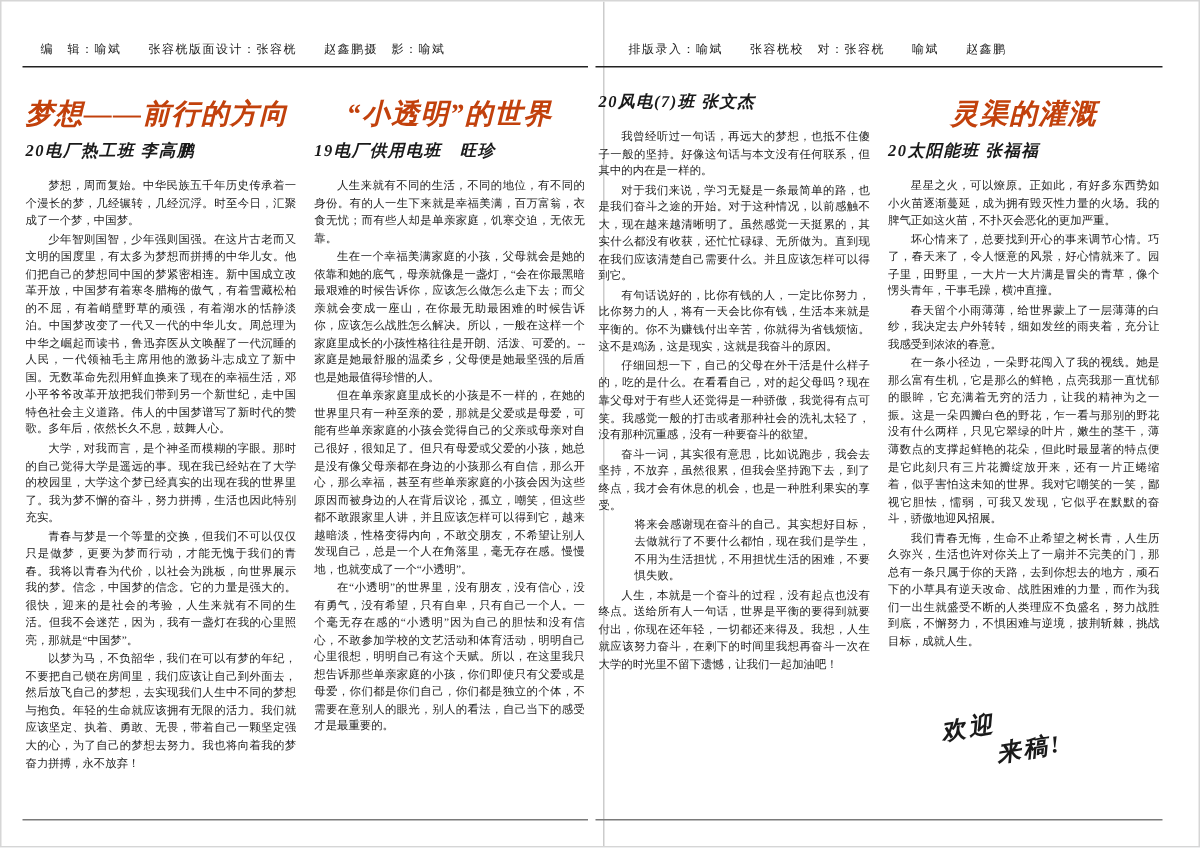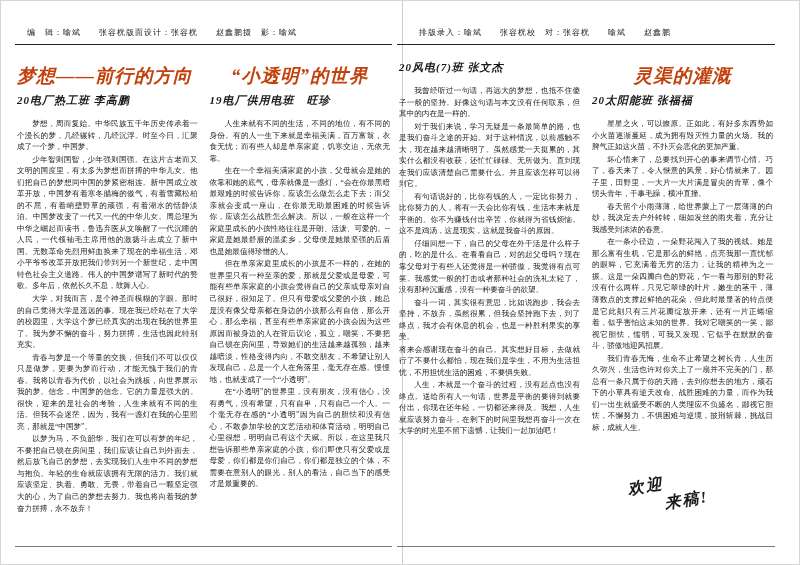--- a/index.html
+++ b/index.html
@@ -30,21 +30,21 @@
   .ta-left{text-align:left;}
   .ta-center{text-align:center;}
   .article-author{
     font-size:11px;font-style:italic;margin:5px 0 10px 0;
     letter-spacing:1px;color:#1a1a1a;font-weight:bold;
   }
   .article-body p{
     font-size:7.6px;line-height:1.52;text-align:justify;text-indent:2em;
     margin:0 0 1px 0;color:#232323;
   }
-  .article-body p.no-indent{text-indent:0;}
+  .article-body p.no-indent{text-indent:0;margin-left:24px;}
 
   .welcome-note{
     position:absolute;top:472px;left:232px;transform:rotate(-9deg);
     font-size:16px;font-weight:bold;font-style:italic;color:#1a1a1a;
     letter-spacing:2px;line-height:1.25;
   }
   .welcome-note .line2{display:block;margin-left:34px;}
 
   .footer-rule{position:absolute;left:0;right:0;bottom:19px;border-top:1px solid #7a7a7a;}
 </style>
@@ -70,21 +70,21 @@
           <p>青春与梦是一个等量的交换，但我们不可以仅仅只是做梦，更要为梦而行动，才能无愧于我们的青春。我将以青春为代价，以社会为跳板，向世界展示我的梦。信念，中国梦的信念。它的力量是强大的。很快，迎来的是社会的考验，人生来就有不同的生活。但我不会迷茫，因为，我有一盏灯在我的心里照亮，那就是“中国梦”。</p>
           <p>以梦为马，不负韶华，我们在可以有梦的年纪，不要把自己锁在房间里，我们应该让自己到外面去，然后放飞自己的梦想，去实现我们人生中不同的梦想与抱负。年轻的生命就应该拥有无限的活力。我们就应该坚定、执着、勇敢、无畏，带着自己一颗坚定强大的心，为了自己的梦想去努力。我也将向着我的梦奋力拼搏，永不放弃！</p>
         </div>
       </article>
       <article class="col">
         <h2 class="article-title ta-center">“小透明”的世界</h2>
         <div class="article-author">19电厂供用电班　旺珍</div>
         <div class="article-body">
           <p>人生来就有不同的生活，不同的地位，有不同的身份。有的人一生下来就是幸福美满，百万富翁，衣食无忧；而有些人却是单亲家庭，饥寒交迫，无依无靠。</p>
           <p>生在一个幸福美满家庭的小孩，父母就会是她的依靠和她的底气，母亲就像是一盏灯，“会在你最黑暗最艰难的时候告诉你，应该怎么做怎么走下去；而父亲就会变成一座山，在你最无助最困难的时候告诉你，应该怎么战胜怎么解决。所以，一般在这样一个家庭里成长的小孩性格往往是开朗、活泼、可爱的。--家庭是她最舒服的温柔乡，父母便是她最坚强的后盾也是她最值得珍惜的人。</p>
-          <p>但在单亲家庭里成长的小孩是不一样的，在她的世界里只有一种至亲的爱，那就是父爱或是母爱，可能有些单亲家庭的小孩会觉得自己的父亲或母亲对自己很好，很知足了。但只有母爱或父爱的小孩，她总是没有像父母亲都在身边的小孩那么有自信，那么开心，那么幸福，甚至有些单亲家庭的小孩会因为这些原因而被身边的人在背后议论，孤立，嘲笑，不要把自己锁在房间里，导致她们的生活越来越孤独，越来越暗淡，性格变得内向，不敢交朋友，不希望让别人发现自己，总是一个人在角落里，毫无存在感。慢慢地，也就变成了一个“小透明”。</p>
+          <p>但在单亲家庭里成长的小孩是不一样的，在她的世界里只有一种至亲的爱，那就是父爱或是母爱，可能有些单亲家庭的小孩会觉得自己的父亲或母亲对自己很好，很知足了。但只有母爱或父爱的小孩，她总是没有像父母亲都在身边的小孩那么有自信，那么开心，那么幸福，甚至有些单亲家庭的小孩会因为这些原因而被身边的人在背后议论，孤立，嘲笑，但这些都不敢跟家里人讲，并且应该怎样可以得到它，越来越暗淡，性格变得内向，不敢交朋友，不希望让别人发现自己，总是一个人在角落里，毫无存在感。慢慢地，也就变成了一个“小透明”。</p>
           <p>在“小透明”的世界里，没有朋友，没有信心，没有勇气，没有希望，只有自卑，只有自己一个人。一个毫无存在感的“小透明”因为自己的胆怯和没有信心，不敢参加学校的文艺活动和体育活动，明明自己心里很想，明明自己有这个天赋。所以，在这里我只想告诉那些单亲家庭的小孩，你们即使只有父爱或是母爱，你们都是你们自己，你们都是独立的个体，不需要在意别人的眼光，别人的看法，自己当下的感受才是最重要的。</p>
         </div>
       </article>
     </div>
     <div class="footer-rule"></div>
   </div>
 
   <div class="center-divider"></div>
 
   <div class="page page-right">
@@ -106,21 +106,21 @@
         </div>
       </article>
       <article class="col">
         <h2 class="article-title ta-center">灵渠的灌溉</h2>
         <div class="article-author">20太阳能班 张福福</div>
         <div class="article-body">
           <p>星星之火，可以燎原。正如此，有好多东西势如小火苗逐渐蔓延，成为拥有毁灭性力量的火场。我的脾气正如这火苗，不扑灭会恶化的更加严重。</p>
           <p>坏心情来了，总要找到开心的事来调节心情。巧了，春天来了，令人惬意的风景，好心情就来了。园子里，田野里，一大片一大片满是冒尖的青草，像个愣头青年，干事毛躁，横冲直撞。</p>
           <p>春天留个小雨薄薄，给世界蒙上了一层薄薄的白纱，我决定去户外转转，细如发丝的雨夹着，充分让我感受到浓浓的春意。</p>
           <p>在一条小径边，一朵野花闯入了我的视线。她是那么富有生机，它是那么的鲜艳，点亮我那一直忧郁的眼眸，它充满着无穷的活力，让我的精神为之一振。这是一朵四瓣白色的野花，乍一看与那别的野花没有什么两样，只见它翠绿的叶片，嫩生的茎干，薄薄数点的支撑起鲜艳的花朵，但此时最显著的特点便是它此刻只有三片花瓣绽放开来，还有一片正蜷缩着，似乎害怕这未知的世界。我对它嘲笑的一笑，鄙视它胆怯，懦弱，可我又发现，它似乎在默默的奋斗，骄傲地迎风招展。</p>
-          <p>我们青春无悔，生命不止希望之树长青，人生历久弥兴，生活也许对你关上了一扇并不完美的门，那总有一条只属于你的天路，去到你想去的地方，顽石下的小草具有逆天改命、战胜困难的力量，而作为我们一出生就盛受不断的人类理应不负盛名，鄙视它胆怯，不懈努力，不惧困难与逆境，披荆斩棘，挑战目标，成就人生。</p>
+          <p>我们青春无悔，生命不止希望之树长青，人生历久弥兴，生活也许对你关上了一扇并不完美的门，那总有一条只属于你的天路，去到你想去的地方，顽石下的小草具有逆天改命、战胜困难的力量，而作为我们一出生就盛受不断的人类理应不负盛名，努力战胜到底，不懈努力，不惧困难与逆境，披荆斩棘，挑战目标，成就人生。</p>
         </div>
       </article>
     </div>
     <div class="welcome-note">
       <span class="line1">欢迎</span>
       <span class="line2">来稿!</span>
     </div>
     <div class="footer-rule"></div>
   </div>
 

